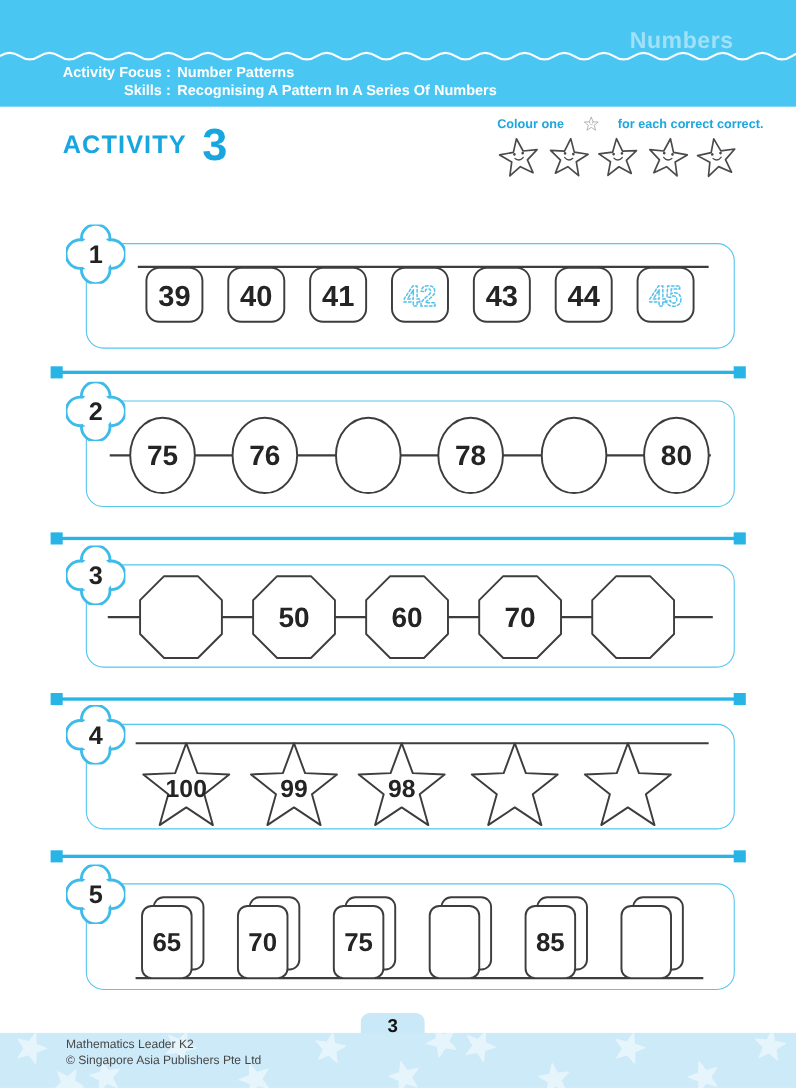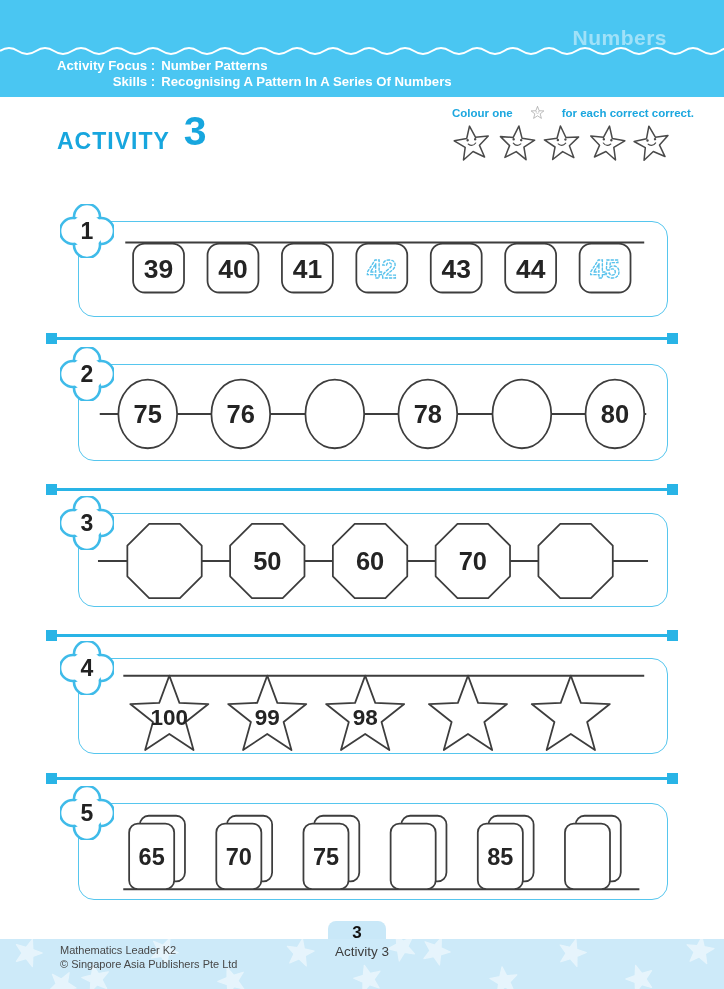--- a/index.html
+++ b/index.html
@@ -8,21 +8,21 @@
   .page { position:absolute; inset:0; background:#ffffff; }
 
   
   .header-band { position:absolute; top:0; left:0; width:724px; height:97px; background:#4AC6F2;padding-left:24px; }
   .unit-title { position:absolute; top:26px; right:57px; font-size:21px; font-weight:800; color:rgba(255,255,255,0.48); letter-spacing:.5px; }
   .wave { position:absolute; top:44px; left:0; width:724px; height:14px; }
   .meta-grid { position:absolute; top:58px; left:57px; display:grid; grid-template-columns:auto auto; column-gap:6px; row-gap:1px; color:#ffffff; font-size:13.2px; font-weight:700; }
   .meta-label { text-align:right; }
 
   
-  .activity-title { position:absolute; top:108px; left:57px; display:flex; align-items:flex-end; color:#17A6DE; }
+  .activity-title { position:absolute; top:108px; left:57px; display:flex; align-items:center; color:#17A6DE; }
   .activity-word { font-size:23px; font-weight:800; letter-spacing:1px; }
   .activity-num  { font-size:41px; font-weight:800; margin-left:14px; }
   .reward { position:absolute; top:106px; left:452px; width:235px; }
   .reward-line { display:flex; align-items:center; gap:17px; color:#1CA7DF; font-size:11.5px; font-weight:700; white-space:nowrap; }
   .reward-stars { display:flex; gap:5px; margin-top:5px; color:#4a4a4a; }
   .inline-star { color:#8a8a8a; flex:0 0 auto; }
 
   .instruction { position:absolute; top:168px; left:57px; font-size:17.5px; font-weight:700; color:#10A3DC; }
 
   
@@ -267,19 +267,18 @@
       <use href="#sfish" transform="translate(368,40) scale(0.75) rotate(-15)"></use>
       <use href="#sfish" transform="translate(436,12) scale(0.75) rotate(22)"></use>
       <use href="#sfish" transform="translate(504,42) scale(0.75) rotate(-8)"></use>
       <use href="#sfish" transform="translate(572,14) scale(0.75) rotate(16)"></use>
       <use href="#sfish" transform="translate(640,40) scale(0.75) rotate(-18)"></use>
       <use href="#sfish" transform="translate(700,12) scale(0.75) rotate(8)"></use>
       <use href="#sfish" transform="translate(62,46) scale(0.75) rotate(30)"></use>
       <use href="#sfish" transform="translate(402,8) scale(0.75) rotate(-25)"></use>
     </svg>
   </div>
-  <div class="footer-activity">Activity 3</div>
   <div class="footer-imprint">
     <div>Mathematics Leader K2</div>
     <div>© Singapore Asia Publishers Pte Ltd</div>
   </div>
 
 </div>
 
 </body></html>

